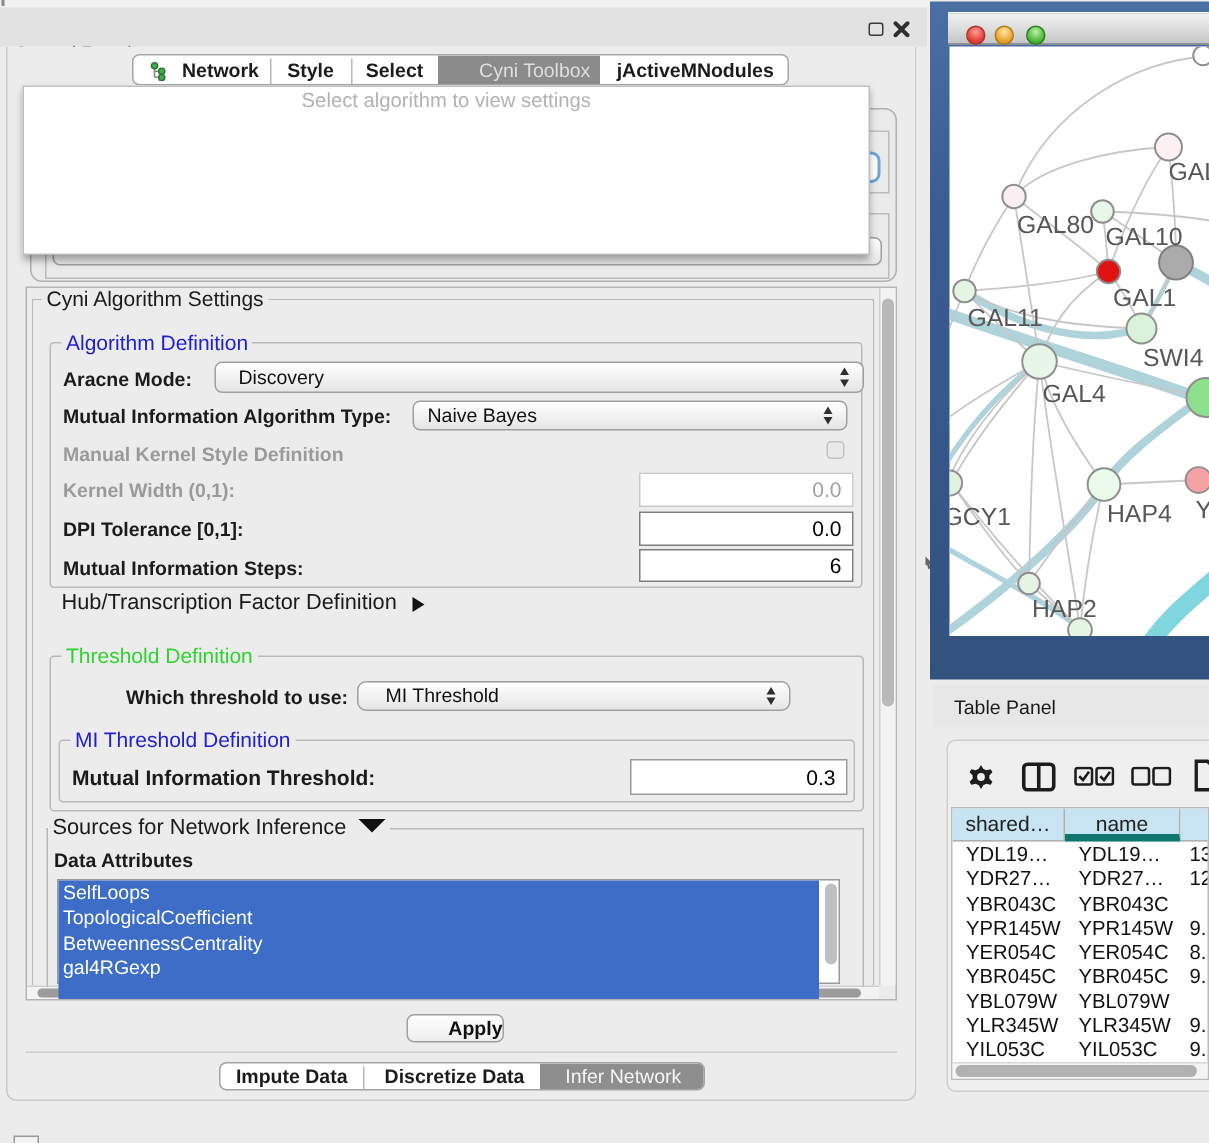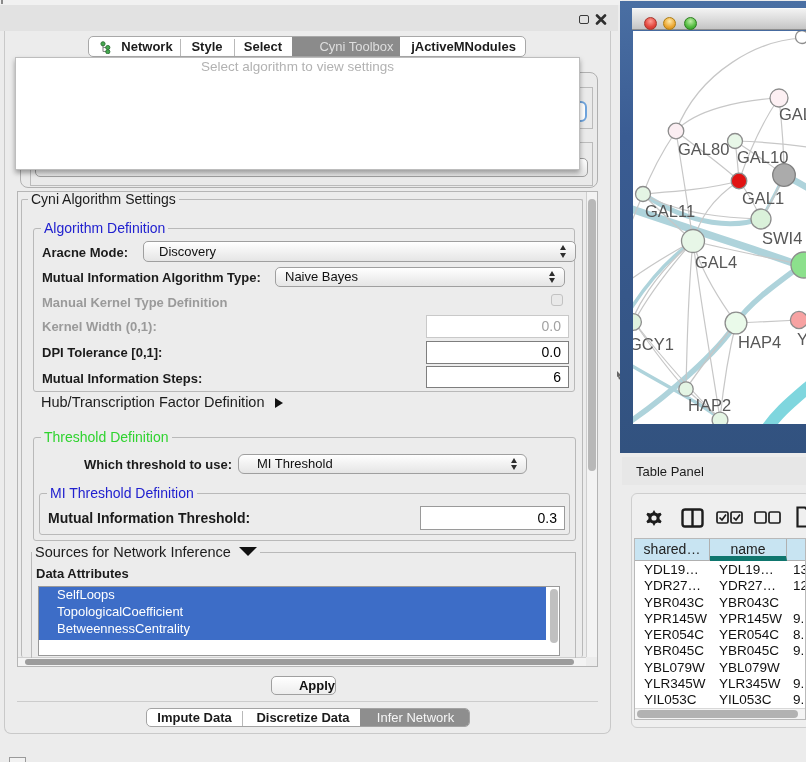--- a/index.html
+++ b/index.html
@@ -68,21 +68,21 @@
 
 <div class="grp" style="left:33px;top:228px;width:540px;height:162px">
  <span class="gt" style="color:#2121cf">Algorithm Definition</span>
 </div>
 <div class="lbl" style="left:42px;top:245px">Aracne Mode:</div>
 <div class="combo" style="left:143px;top:241px;width:433px;height:21px;line-height:19px;padding-left:15px">Discovery
  <i class="up" style="right:9px;top:3px"></i><i class="dn" style="right:9px;bottom:3px"></i></div>
 <div class="lbl" style="left:42px;top:270px">Mutual Information Algorithm Type:</div>
 <div class="combo" style="left:275px;top:267px;width:290px;height:20px;line-height:18px;padding-left:9px">Naive Bayes
  <i class="up" style="right:9px;top:3px"></i><i class="dn" style="right:9px;bottom:3px"></i></div>
-<div class="lbl" style="left:42px;top:295px;color:#9a9a9a">Manual Kernel Type Definition</div>
+<div class="lbl" style="left:42px;top:295px;color:#9a9a9a">Manual Kernel Style Definition</div>
 <div class="a" style="left:551px;top:294px;width:12px;height:12px;background:#e9e9e9;border:1px solid #c2c2c2;border-radius:3px;box-sizing:border-box"></div>
 <div class="lbl" style="left:42px;top:319px;color:#9a9a9a">Kernel Width (0,1):</div>
 <div class="inp" style="left:426px;top:315px;width:143px;height:23px;border:1px solid #c9c9c9;color:#a2a2a2">0.0</div>
 <div class="lbl" style="left:42px;top:345px">DPI Tolerance [0,1]:</div>
 <div class="inp" style="left:426px;top:341px;width:143px;height:23px;border:1.5px solid #7e7e7e">0.0</div>
 <div class="lbl" style="left:42px;top:371px">Mutual Information Steps:</div>
 <div class="inp" style="left:426px;top:366px;width:143px;height:22px;border:1.5px solid #7e7e7e">6</div>
 
 <div class="a" style="left:41px;top:394px;font-size:14.5px;color:#1b1b1b">Hub/Transcription Factor Definition</div>
 <div class="a" style="left:275px;top:398px;width:0;height:0;border-top:5.5px solid transparent;border-bottom:5.5px solid transparent;border-left:8px solid #111"></div>
@@ -98,21 +98,21 @@
  <span class="gt" style="color:#2121cf">MI Threshold Definition</span>
 </div>
 <div class="lbl" style="left:48px;top:510px;font-size:14px">Mutual Information Threshold:</div>
 <div class="inp" style="left:420px;top:506px;width:145px;height:24px;border:1px solid #9a9a9a;line-height:23px">0.3</div>
 
 <div class="grp" style="left:31px;top:552px;width:543px;height:105px;border-bottom:none;border-radius:0">
  <span class="gt" style="left:0px;color:#1b1b1b;font-weight:normal;font-size:14.5px">Sources for Network Inference <i style="display:inline-block;vertical-align:1px;margin-left:4px;width:0;height:0;border-left:9px solid transparent;border-right:9px solid transparent;border-top:9px solid #111"></i></span>
 </div>
 <div class="lbl" style="left:36px;top:566px">Data Attributes</div>
 <div class="a" style="left:38px;top:586px;width:522px;height:69.5px;background:#fff;border:1px solid #999;box-sizing:border-box"></div>
-<div class="a" style="left:39px;top:587px;width:507px;height:53px;background:#3d6dc7;color:#fff;font-size:13px;line-height:16.8px;padding-left:18px;box-sizing:border-box">SelfLoops<br>TopologicalCoefficient<br>BetweennessCentrality<br>gal4RGexp</div>
+<div class="a" style="left:39px;top:587px;width:507px;height:79px;background:#3d6dc7;color:#fff;font-size:13px;line-height:16.8px;padding-left:3px;box-sizing:border-box">SelfLoops<br>TopologicalCoefficient<br>BetweennessCentrality<br>gal4RGexp</div>
 <div class="a" style="left:550px;top:589px;width:8px;height:54px;background:#c0c0c0;border-radius:4px"></div>
 
 <div class="a" style="left:271px;top:676px;width:65px;height:19px;background:linear-gradient(#ffffff,#ededed);border:1px solid #a0a0a0;border-radius:5px;font-size:13px;font-weight:bold;color:#111;text-align:right;line-height:18px;box-sizing:border-box">Apply</div>
 
 <div class="a" style="left:17px;top:701px;width:581px;height:1px;background:#cccccc"></div>
 
 <div class="a" style="left:146px;top:708px;width:324px;height:19px;background:#fff;border:1px solid #a3a3a3;border-radius:5px;box-sizing:border-box;overflow:hidden">
  <div class="a" style="left:95px;top:2px;width:1px;height:15px;background:#b9b9b9"></div>
  <div class="a" style="left:213px;top:0;width:111px;height:19px;background:#8e8e8e"></div>
  <div class="tabtxt" style="left:0;width:95px;height:19px;line-height:18px">Impute Data</div>

